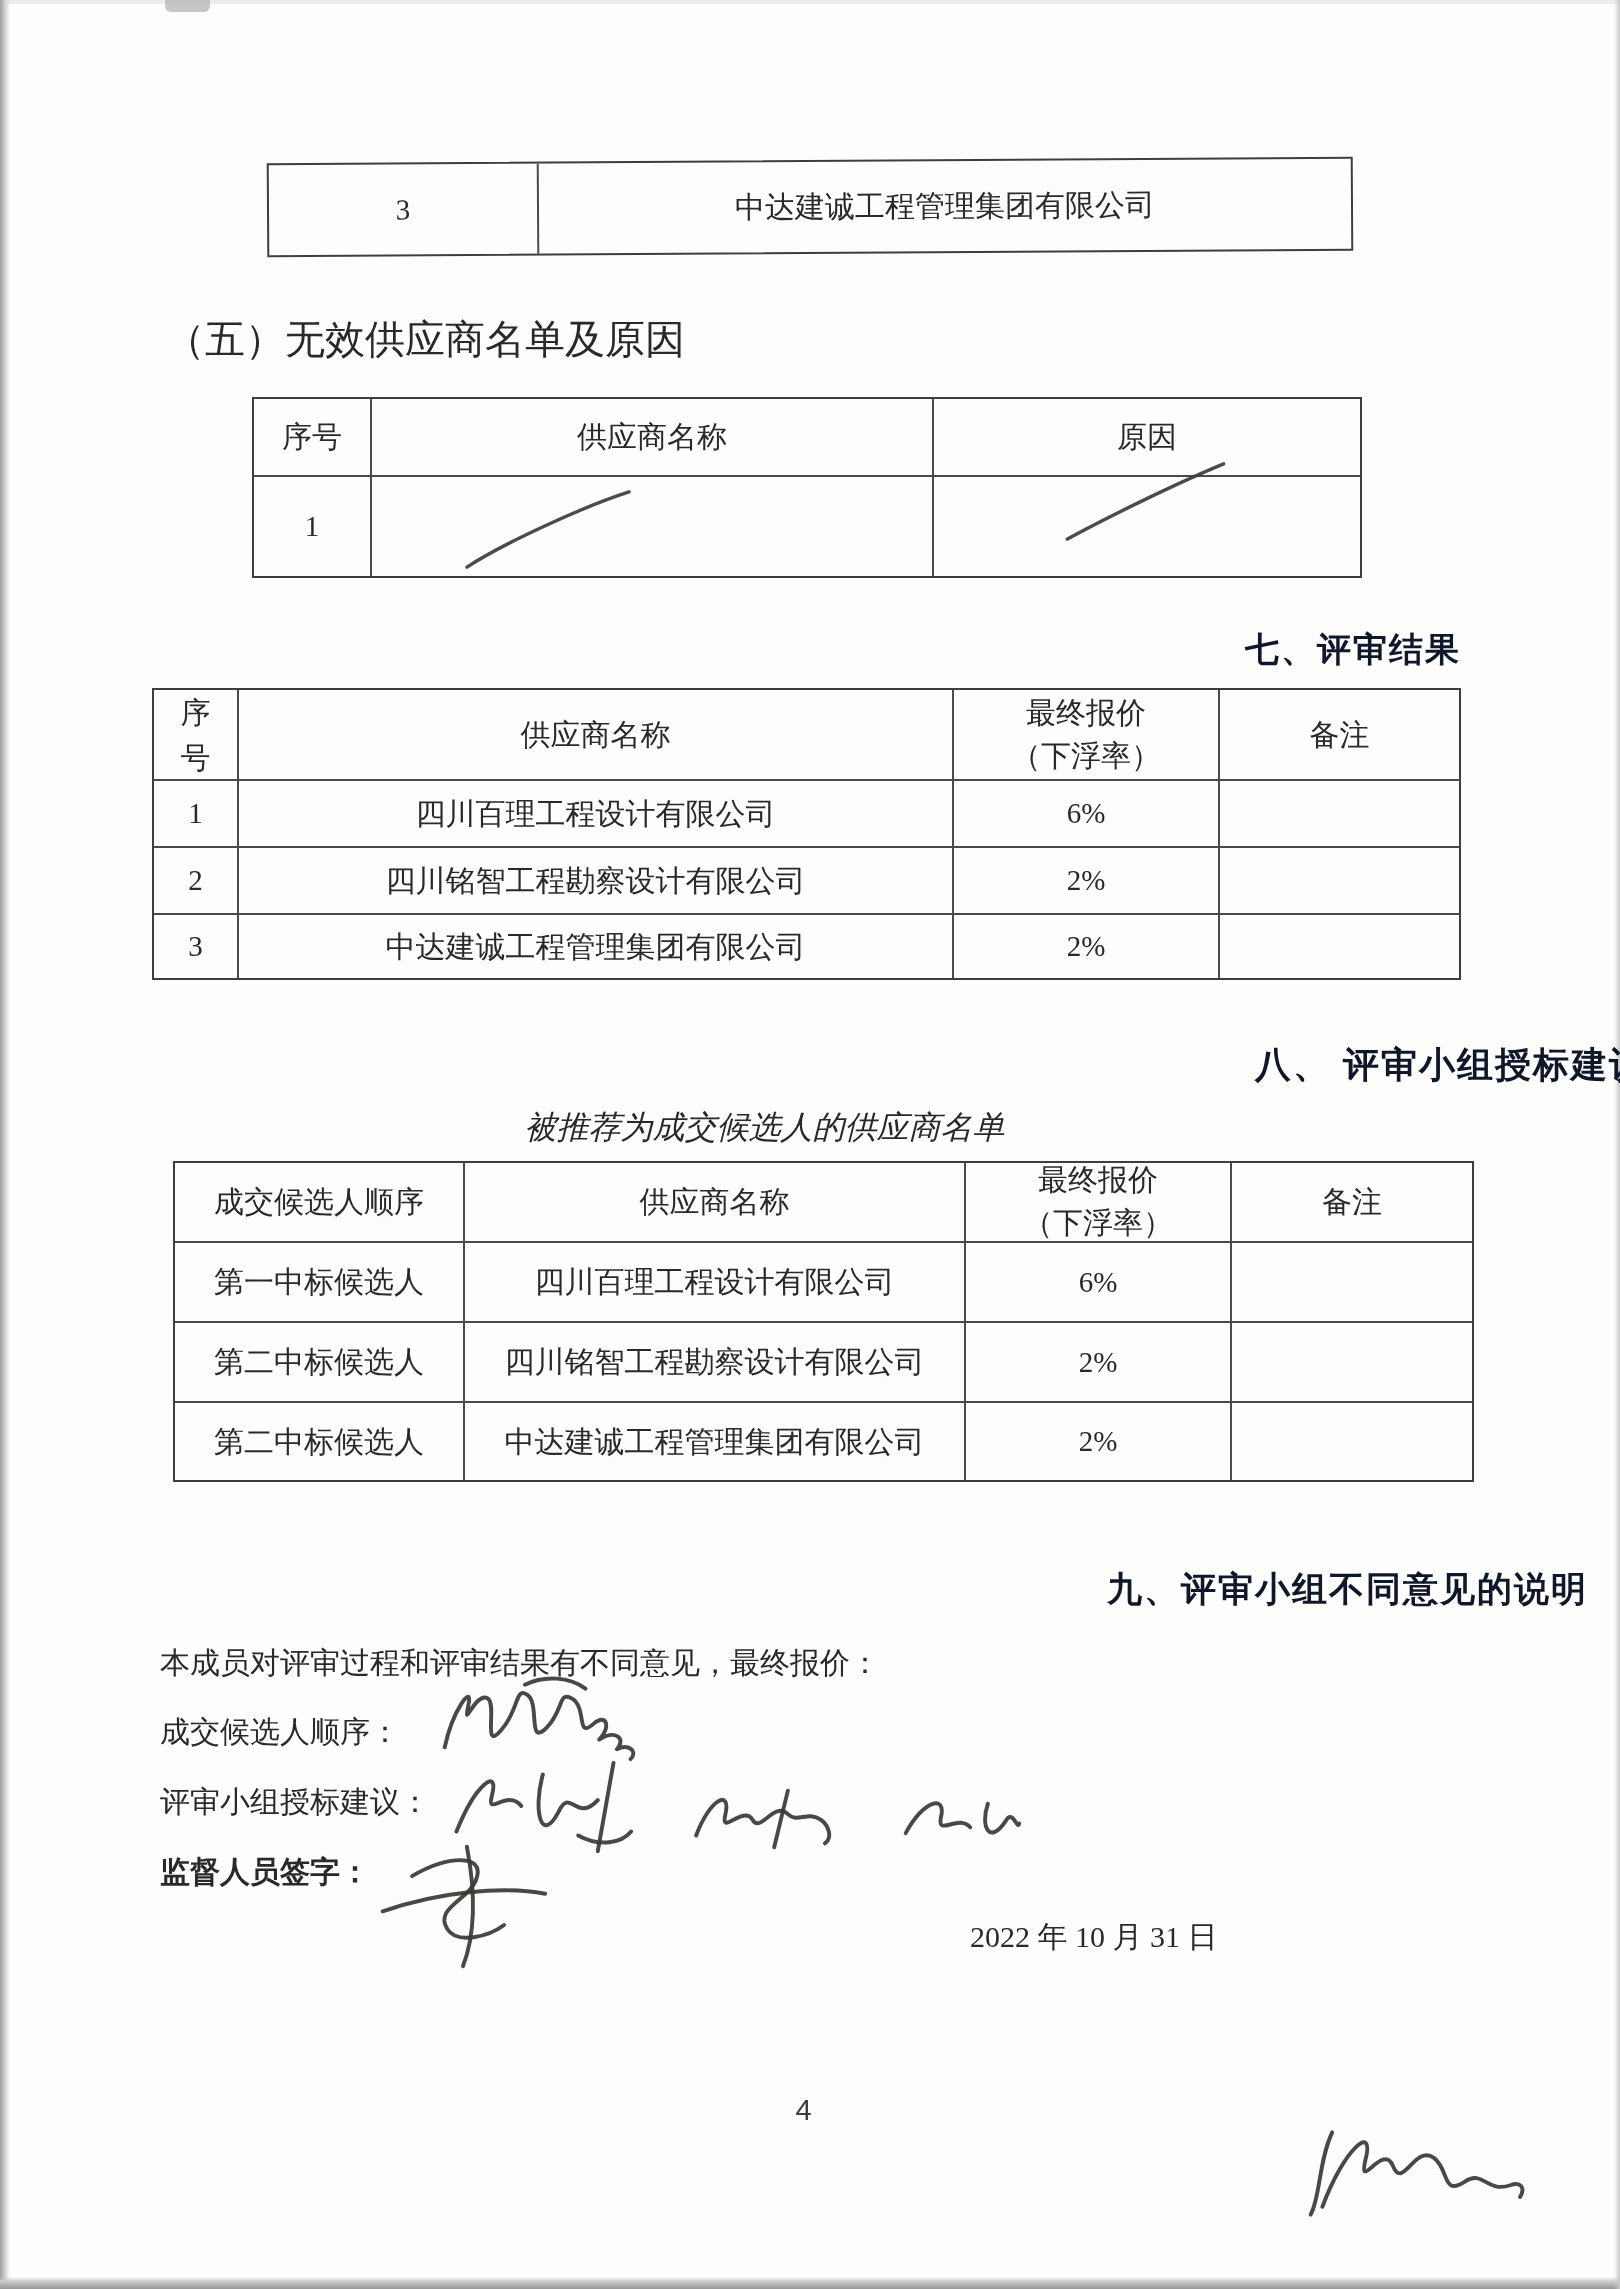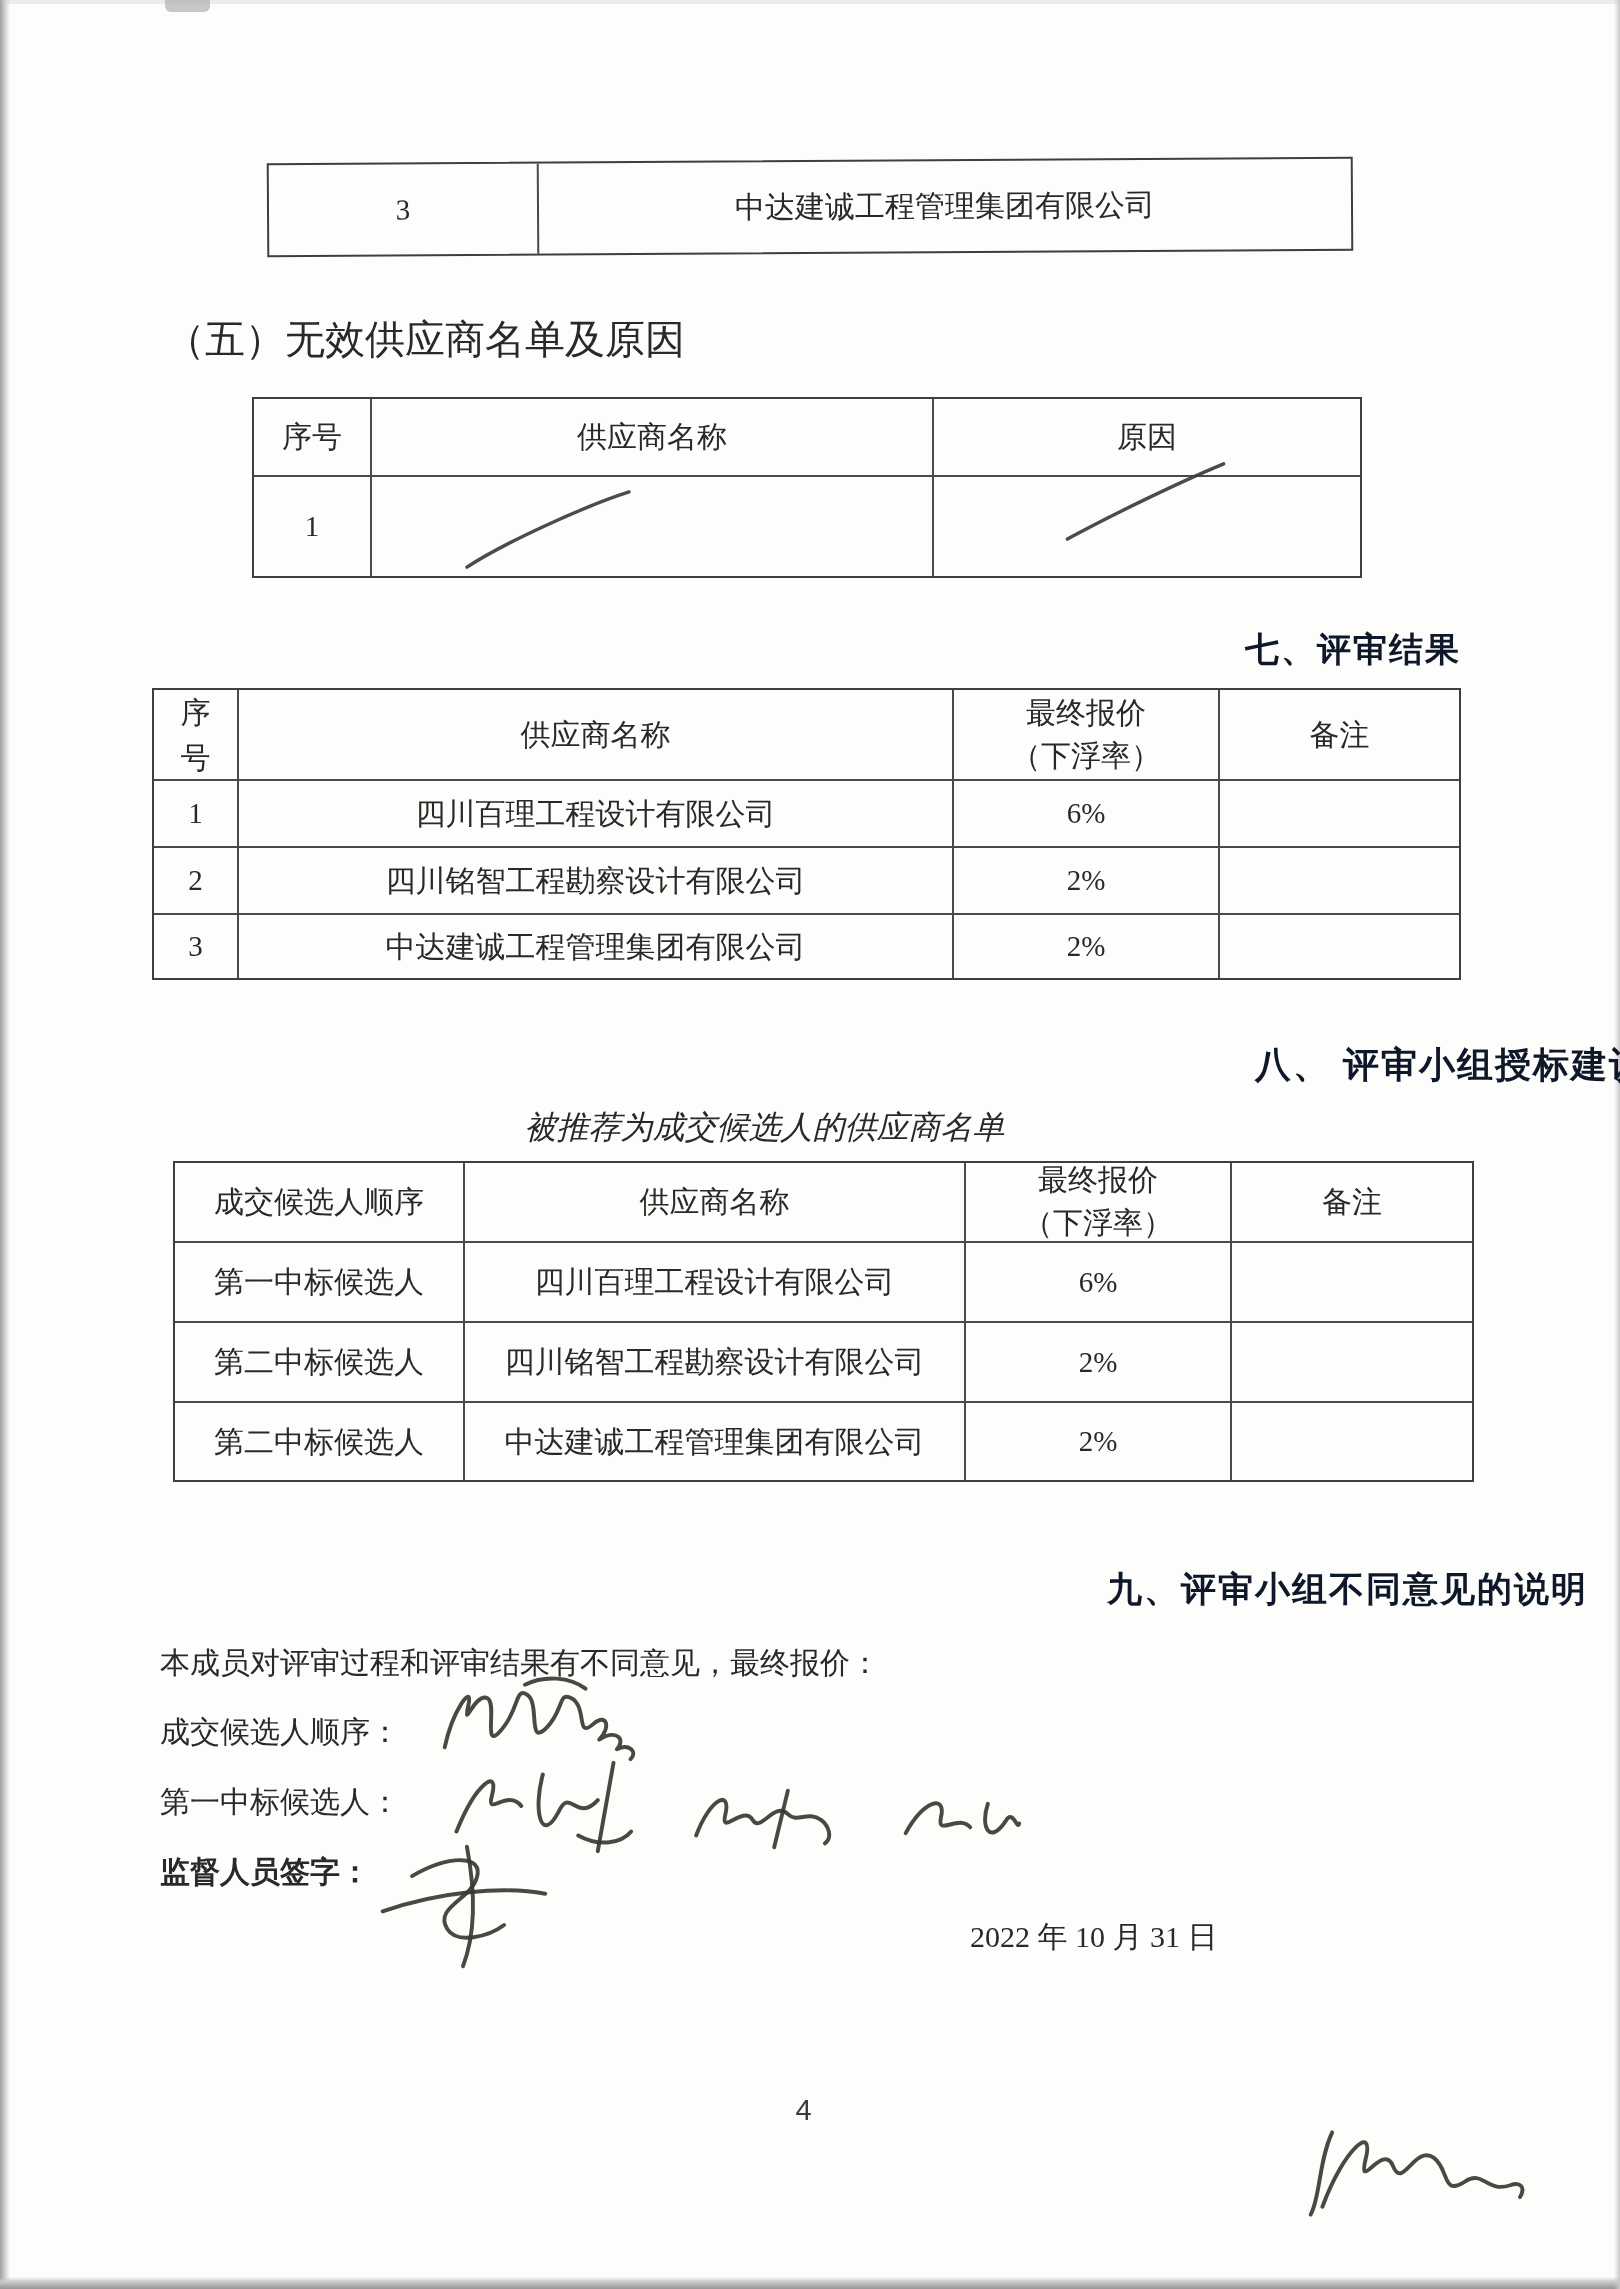--- a/index.html
+++ b/index.html
@@ -126,21 +126,21 @@
     <div class="cell lr">中达建诚工程管理集团有限公司</div>
     <div class="cell lr num">2%</div>
     <div class="cell lr lc"></div>
   </div>
 
   <div class="abs title" style="left:0;width:1588px;top:1566px;font-size:35px;">九、评审小组不同意见的说明</div>
 
   <div class="abs serif-line" style="left:160px;top:1643px;font-size:30px;">本成员对评审过程和评审结果有不同意见，最终报价：</div>
 
   <div class="abs serif-line" style="left:160px;top:1712px;font-size:30px;">成交候选人顺序：</div>
-  <div class="abs serif-line" style="left:160px;top:1782px;font-size:30px;">第一中标候选人：</div>
+  <div class="abs serif-line" style="left:160px;top:1782px;font-size:30px;">评审小组授标建议：</div>
   <div class="abs serif-line" style="left:160px;top:1852px;font-size:30px;font-weight:bold;">监督人员签字：</div>
 
   <svg class="sig" style="left:431px;top:1669px;" width="225" height="98" viewBox="0 0 230 100">
     <path d="M14 80 C22 42 44 12 38 38 C32 64 46 22 58 30 C68 36 52 86 72 62 C90 42 86 18 98 26 C112 34 98 80 118 60 C136 42 130 22 144 30 C160 40 148 72 166 56 C180 44 184 60 172 72 C188 62 200 70 190 82 C202 76 212 84 204 92"></path>
     <path d="M96 16 C116 6 142 8 158 20"></path>
   </svg>
   <svg class="sig" style="left:429px;top:1753px;" width="211" height="106" viewBox="0 0 215 108">
     <path d="M28 80 C48 30 72 14 64 44 C58 66 80 36 94 54"></path>
     <path d="M116 22 C106 58 114 94 132 60 C144 34 150 72 172 48"></path>
     <path d="M188 10 L172 100"></path>

